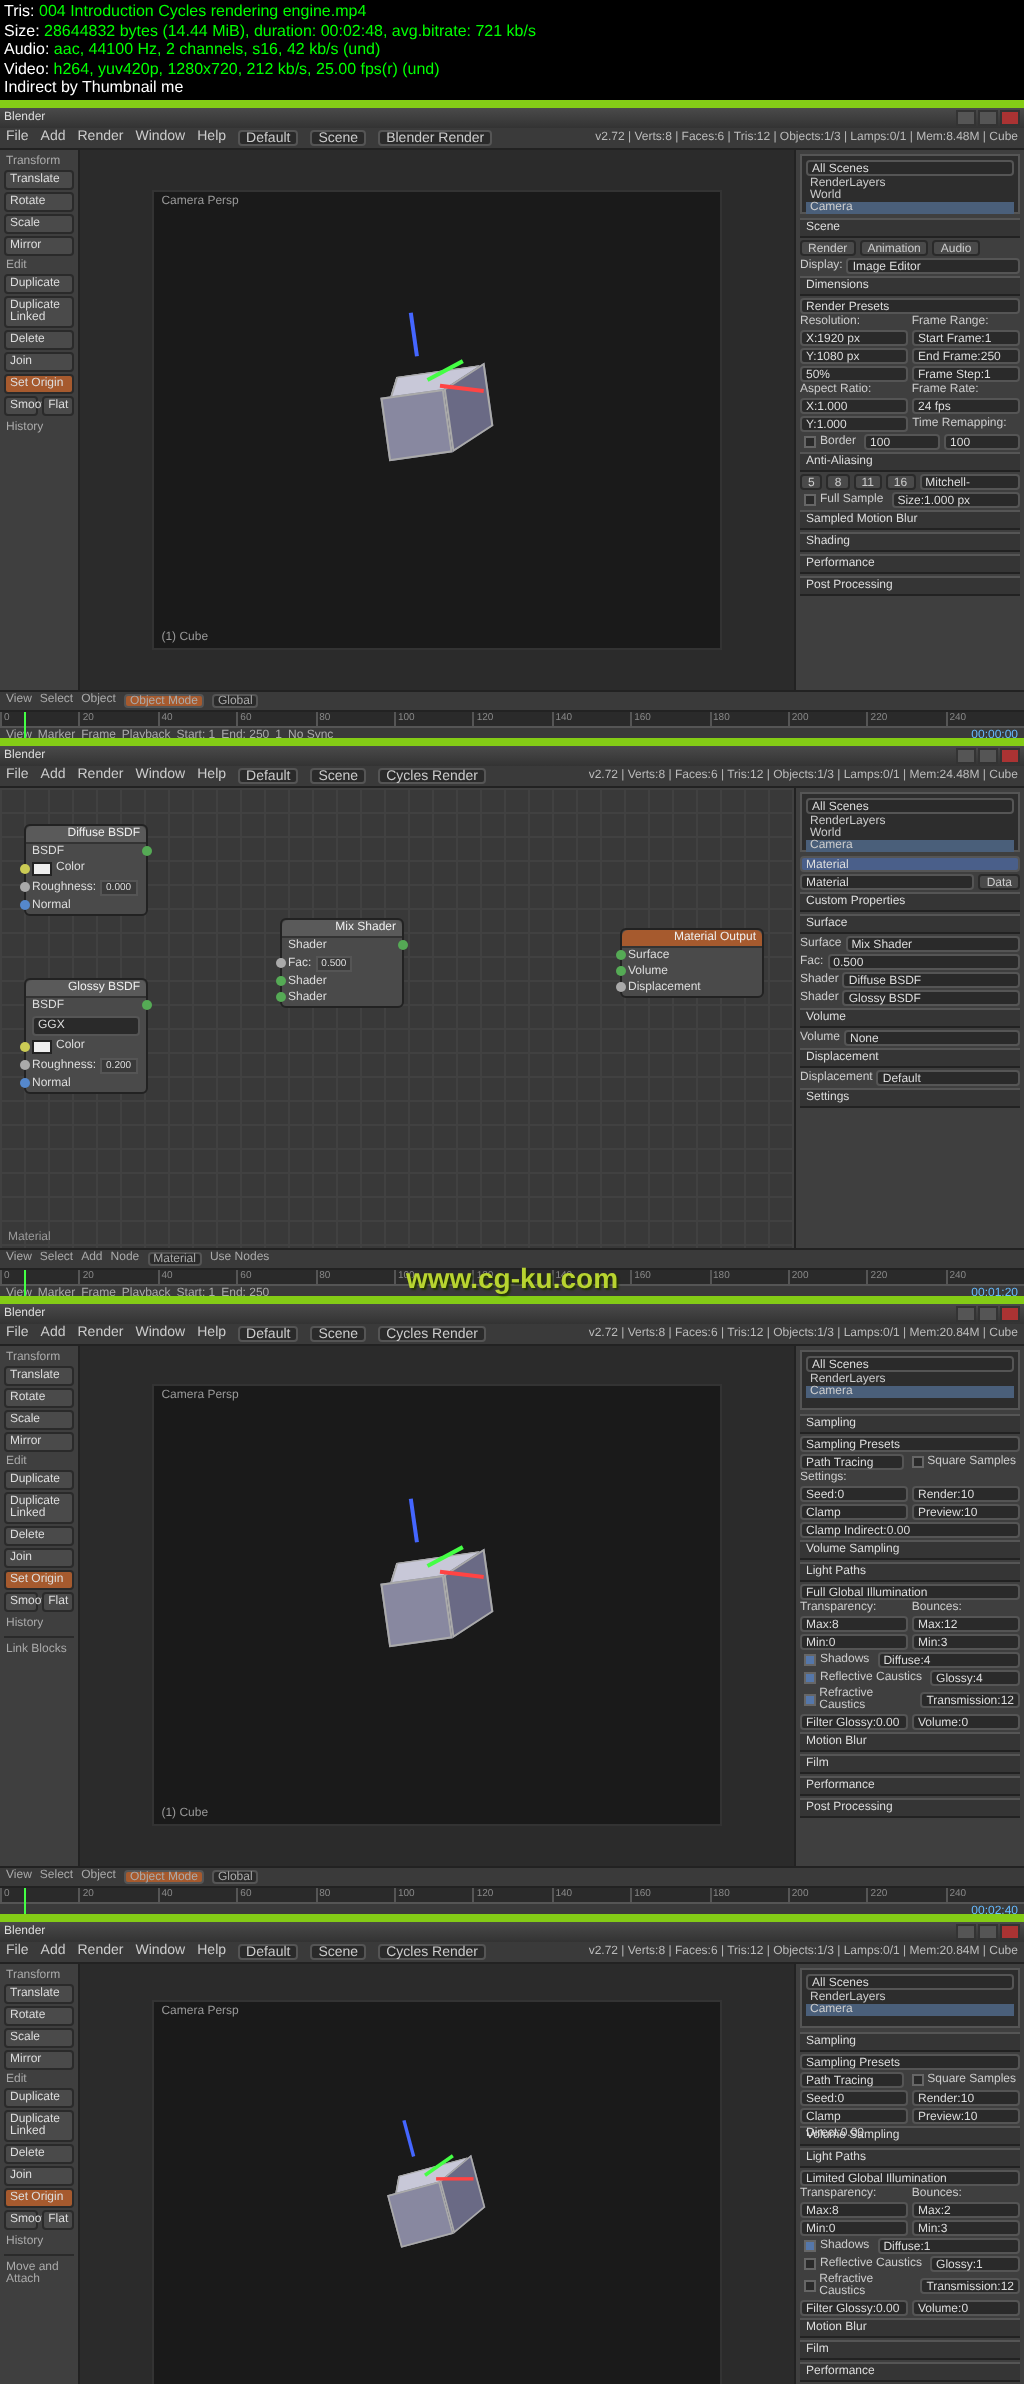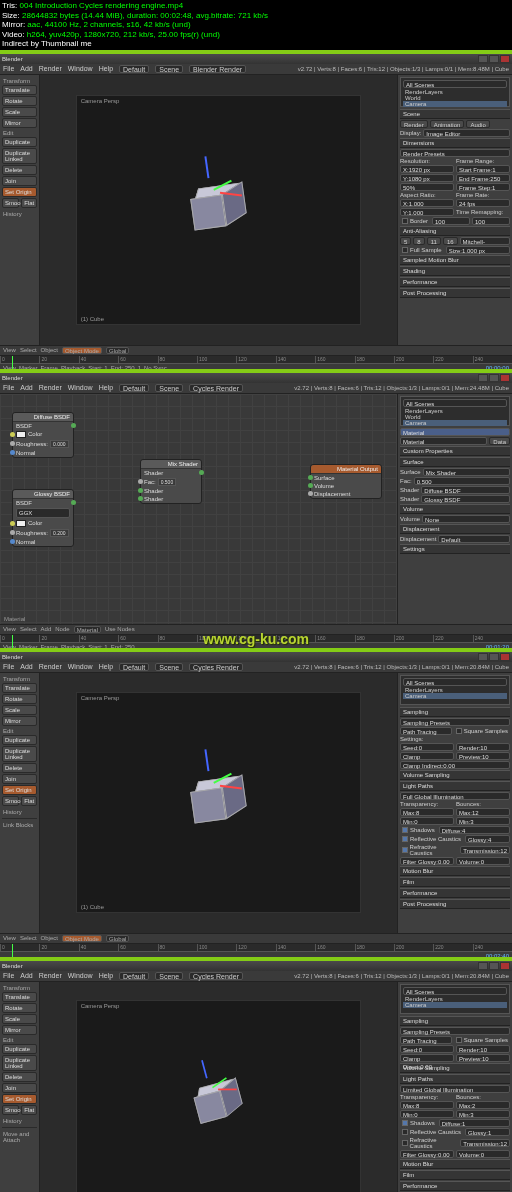--- a/index.html
+++ b/index.html
@@ -68,21 +68,21 @@
 .color-swatch { width: 10px; height: 7px; background: #eee; border: 1px solid #222; }
 .watermark { position: absolute; left: 50%; transform: translateX(-50%); font-size: 14px; font-weight: bold; color: #b8d430; text-shadow: 1px 1px 1px #223300; z-index: 10; pointer-events: none; }
 .half { display:inline-block; width:49%; }
 </style>
 </head>
 <body>
 
 <div class="info-text">
   <div><span class="white">Tris:</span> <span>004 Introduction Cycles rendering engine.mp4</span></div>
   <div><span class="white">Size:</span> <span>28644832 bytes (14.44 MiB), duration: 00:02:48, avg.bitrate: 721 kb/s</span></div>
-  <div><span class="white">Mirror:</span> <span>aac, 44100 Hz, 2 channels, s16, 42 kb/s (und)</span></div>
+  <div><span class="white">Audio:</span> <span>aac, 44100 Hz, 2 channels, s16, 42 kb/s (und)</span></div>
   <div><span class="white">Video:</span> <span>h264, yuv420p, 1280x720, 212 kb/s, 25.00 fps(r) (und)</span></div>
   <div class="white">Indirect by Thumbnail me</div>
 </div>
 
 <div class="pane">
   <div class="titlebar">
     <span>Blender</span>
     <div class="win-btns">
       <div class="win-btn"></div>
       <div class="win-btn"></div>

